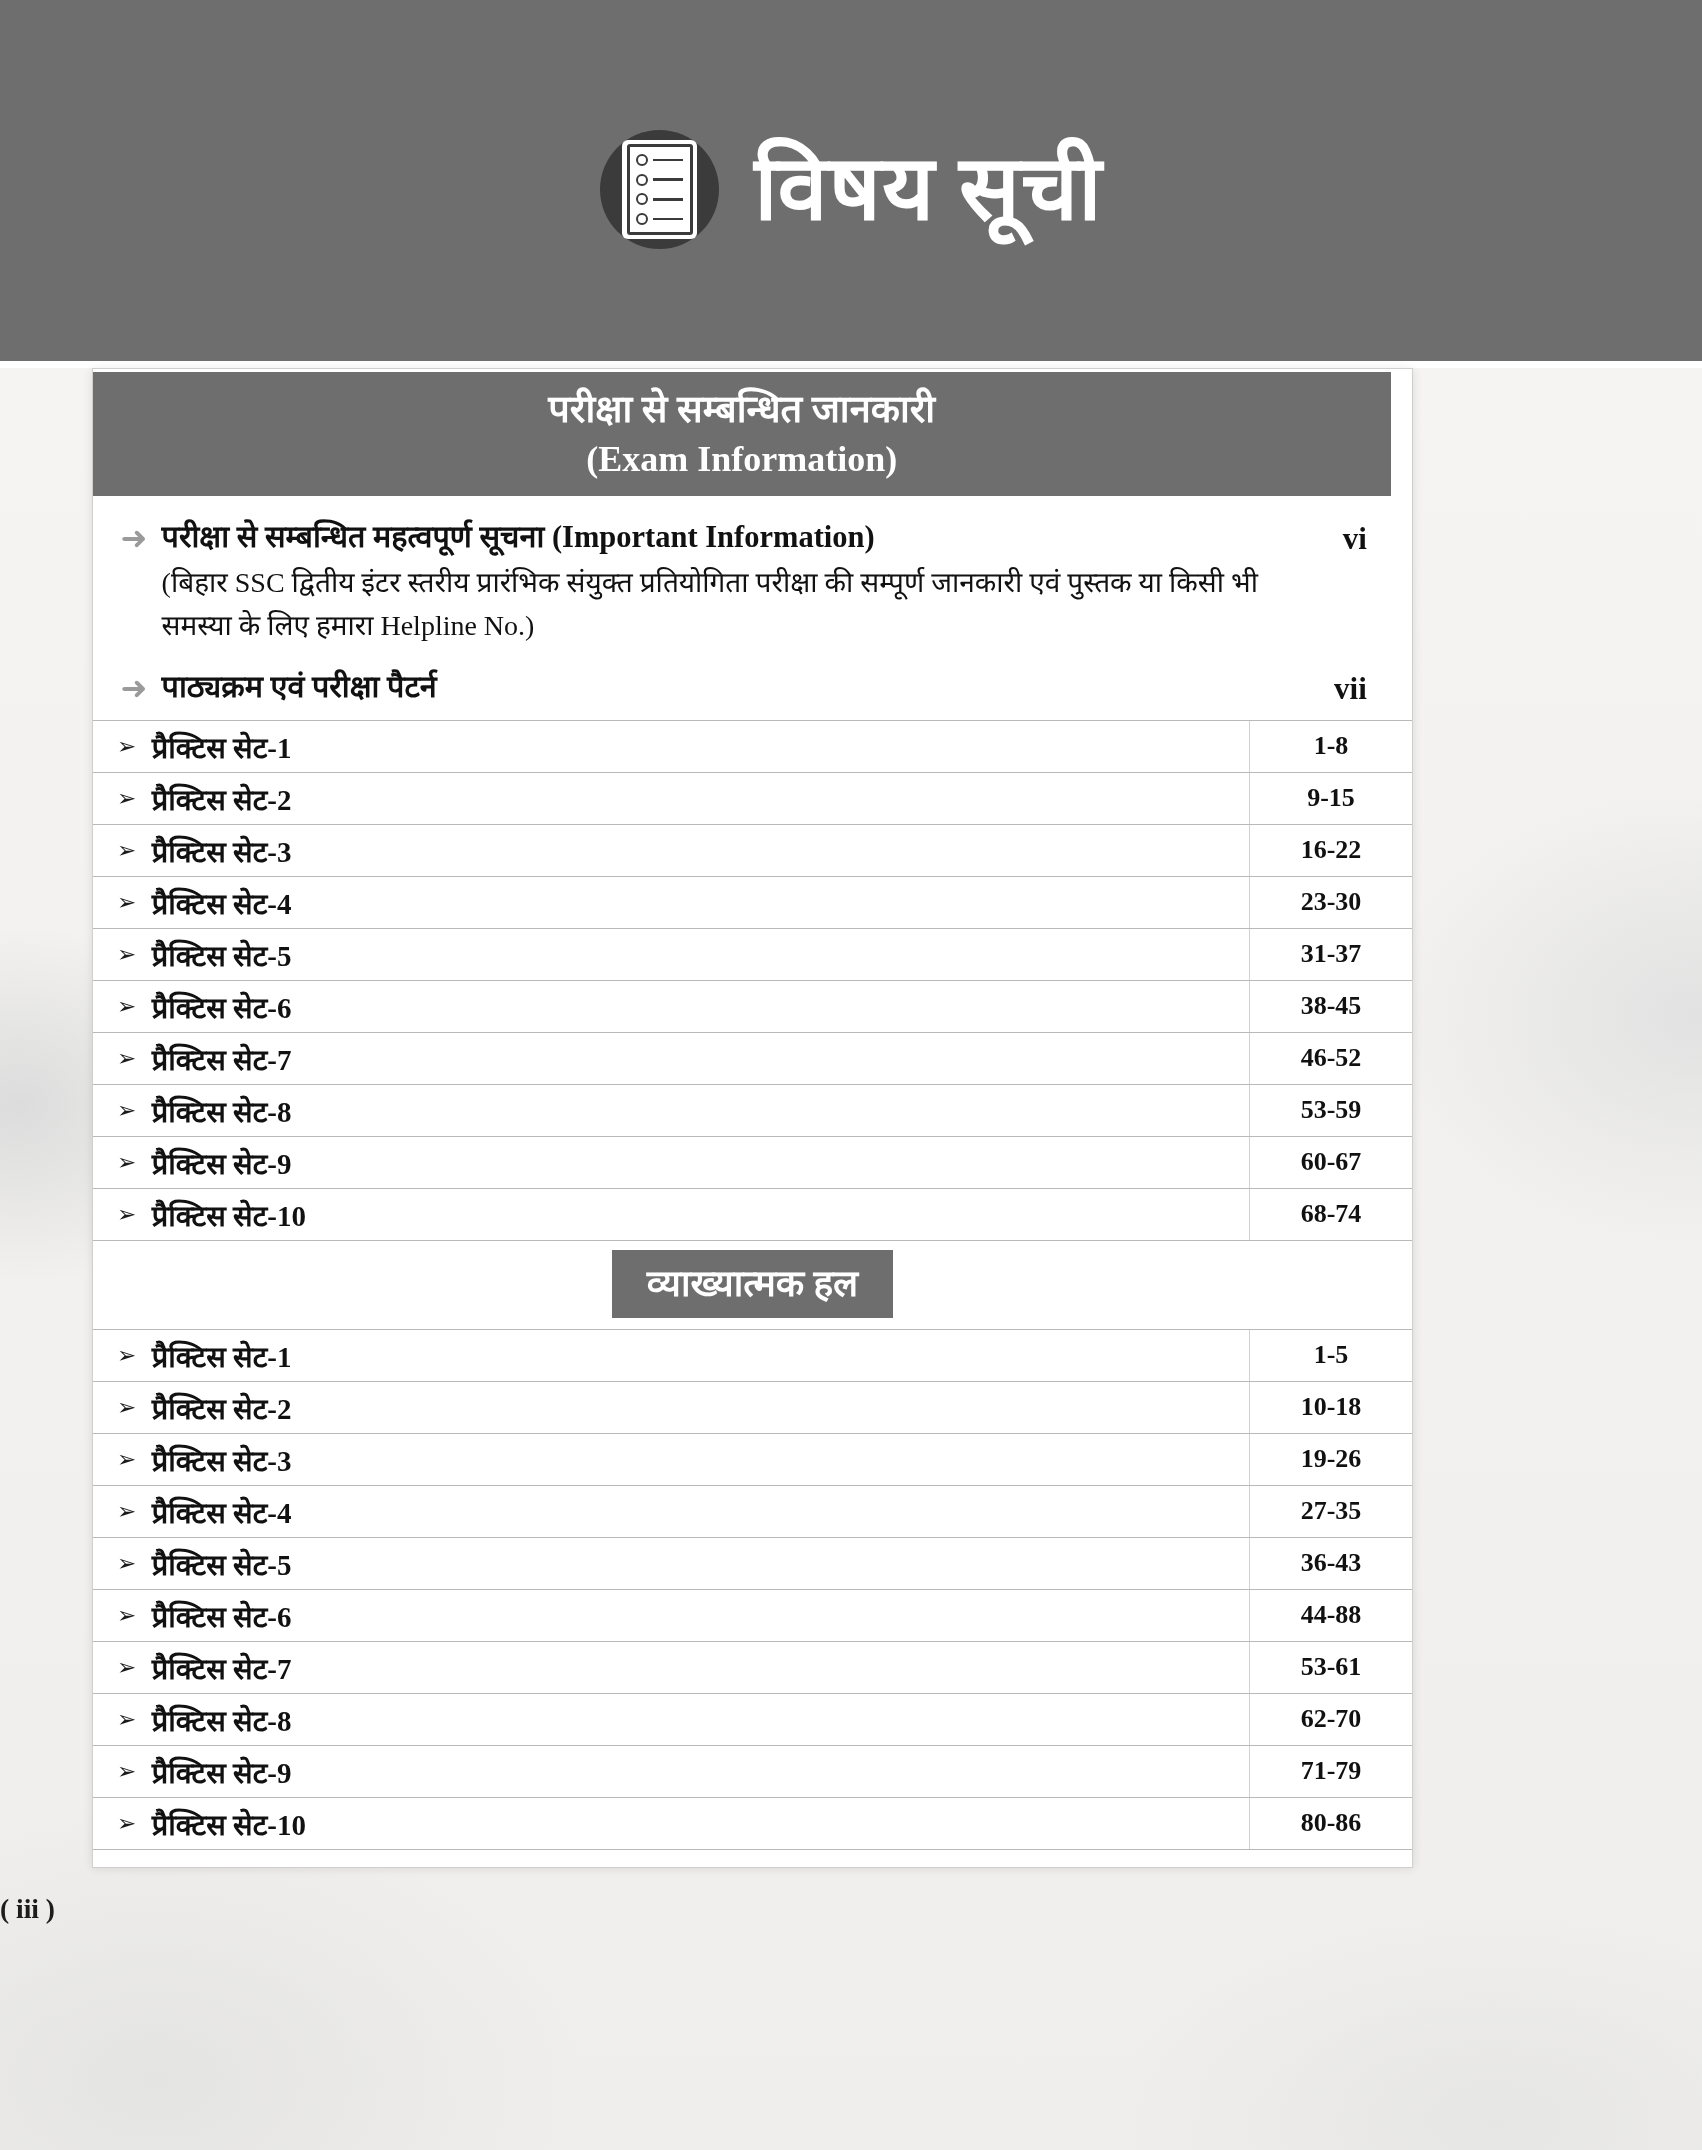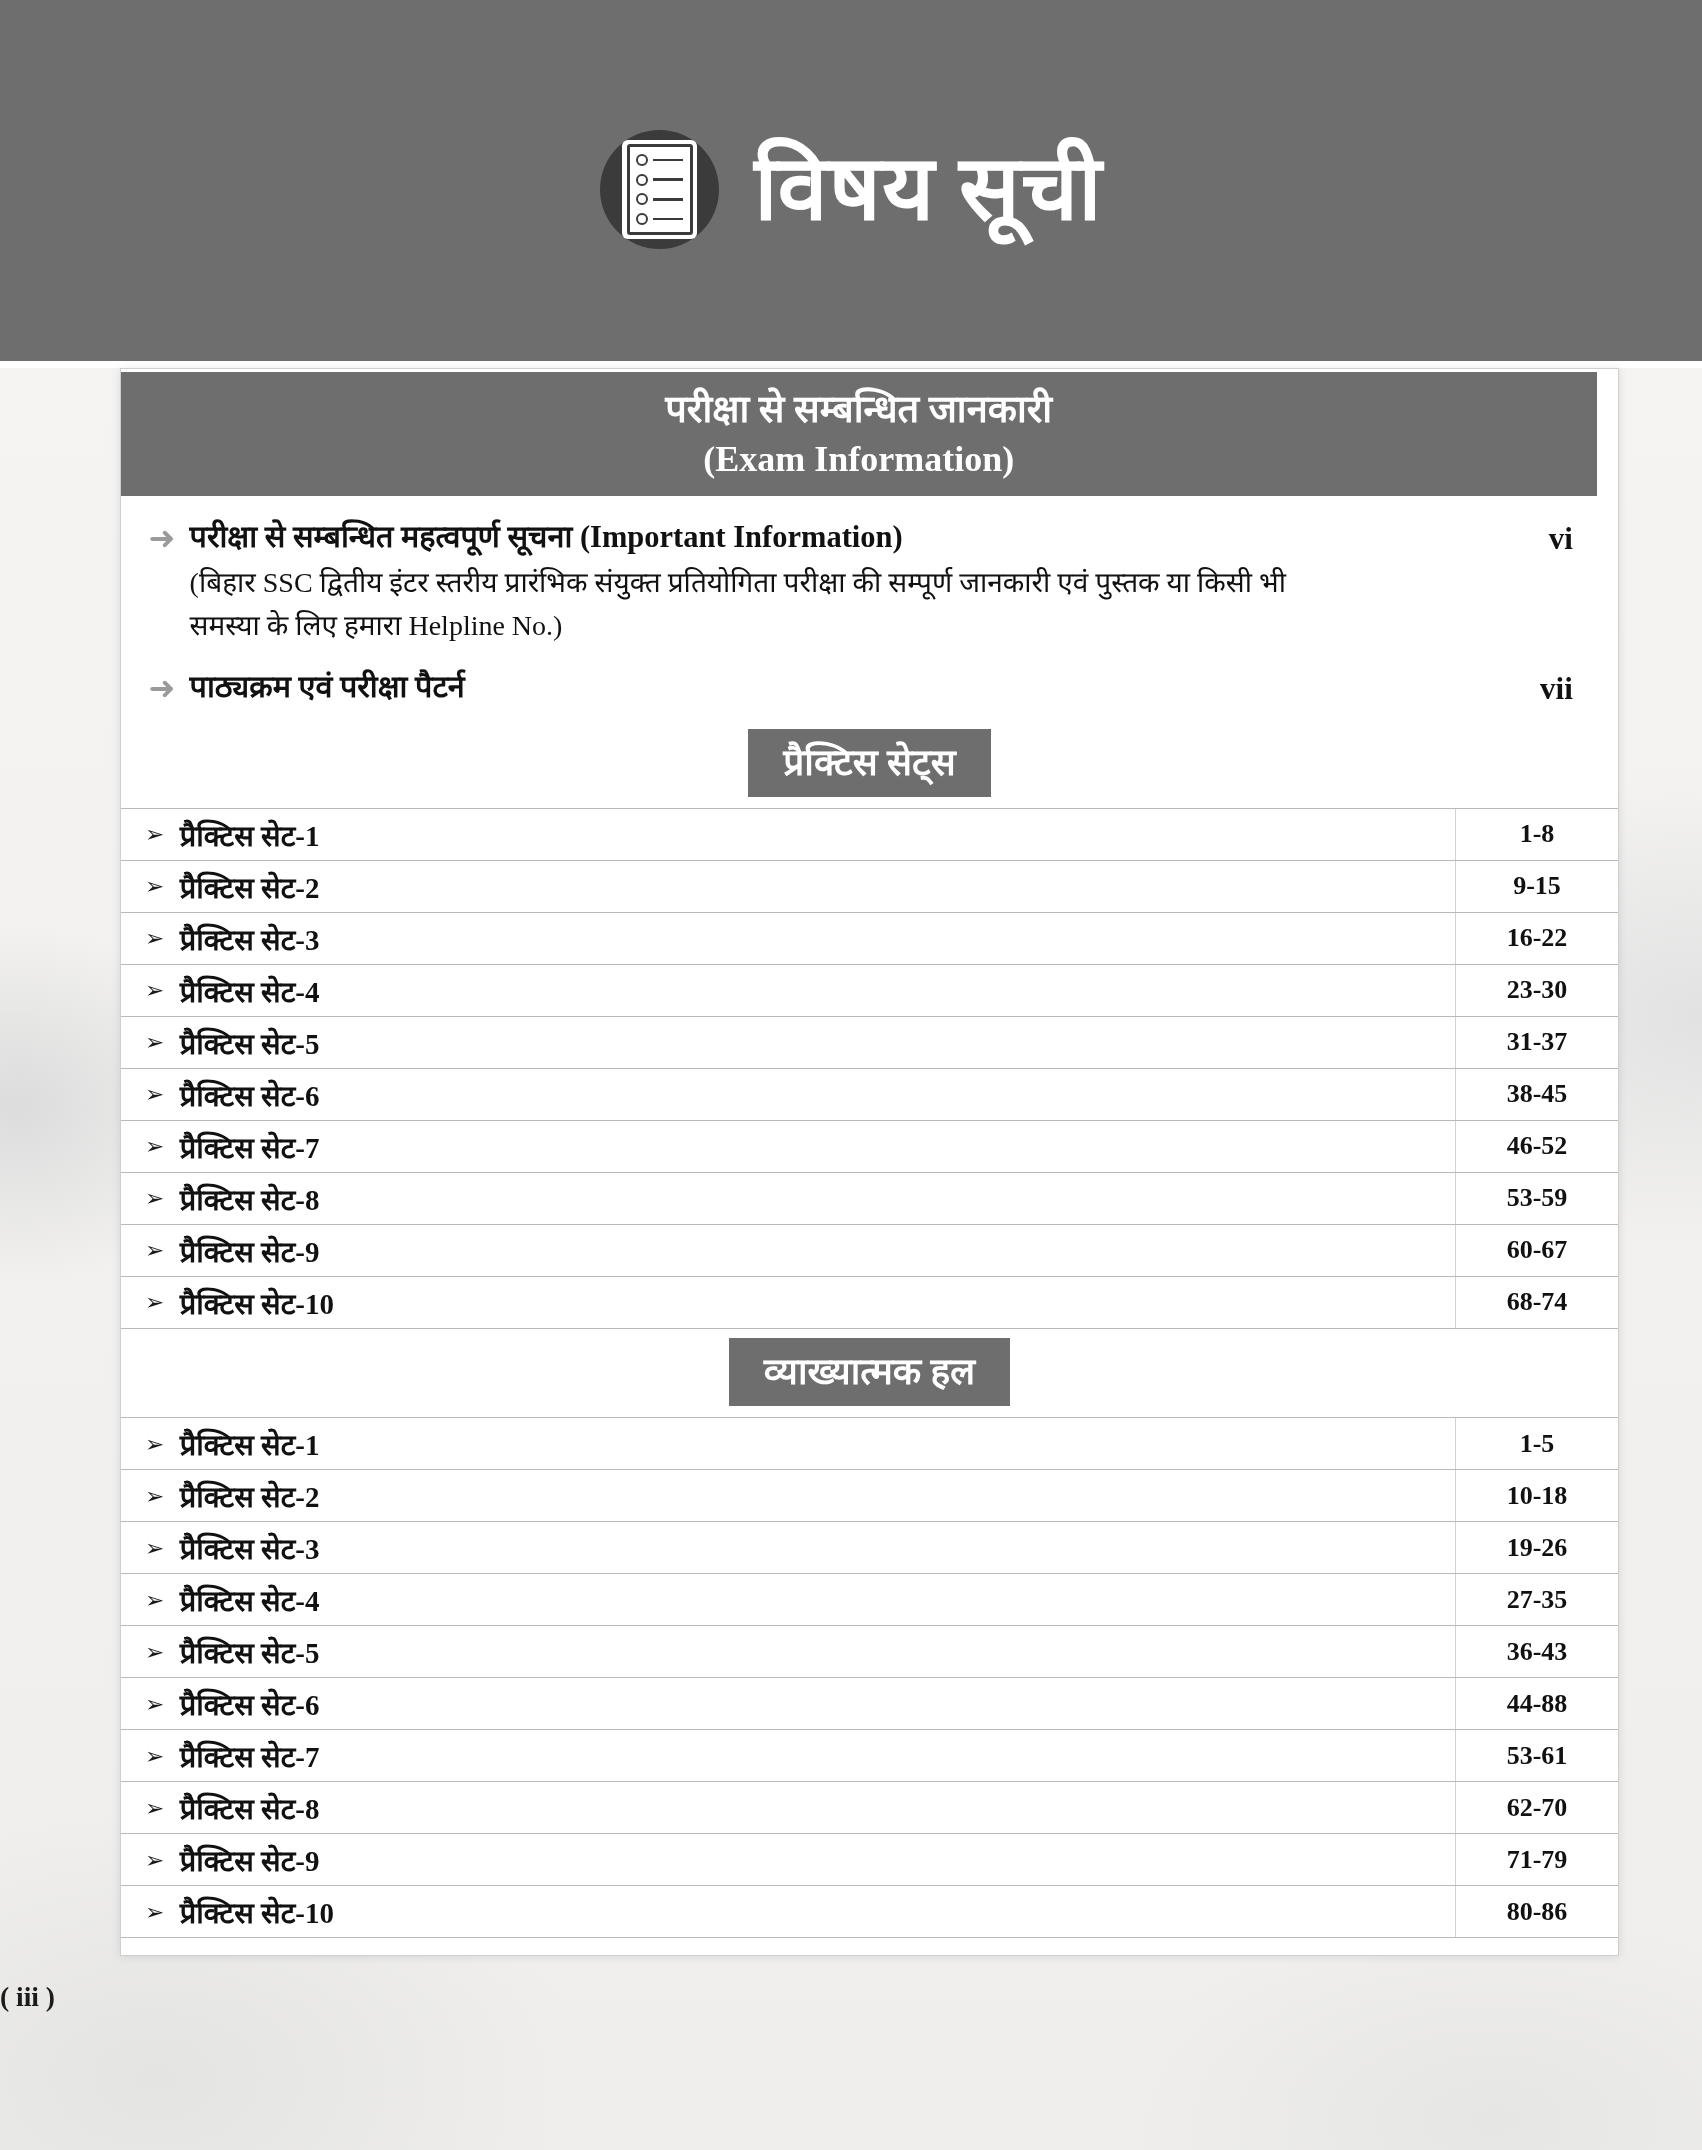--- a/index.html
+++ b/index.html
@@ -27,21 +27,21 @@
   .doc-inner{border:3.6px solid var(--icon_dark);border-radius:3px;padding:7.2px 6.6px;
     display:flex;flex-direction:column;gap:7.8px;width:47px}
   .li-row{display:flex;align-items:center;gap:5.4px}
   .li-dot{width:7.8px;height:7.8px;border:2.7px solid var(--icon_dark);border-radius:50%;flex:0 0 auto}
   .li-line{height:2.7px;background:var(--icon_dark);flex:1}
   .page-title{color:#fff;font-size:90px;font-weight:700;margin:0;line-height:1.05;letter-spacing:1.2px}
 
   .white-strip{height:7.2px;background:#ffffff}
 
   
-  .card{position:relative;margin-left:120px;width:1499px;background:var(--card_bg);
+  .card{position:relative;margin-left:92px;width:1321px;background:var(--card_bg);
     border:0.6px solid #cfcfcf;box-shadow:0 1.2px 9.6px rgba(0,0,0,.10);box-sizing:border-box;padding-bottom:16.7px}
 
   .exam-head{background:var(--banner_gray);color:#fff;text-align:center;
     margin:3px 21.5px 0 0;padding:14.3px 6px 15.5px}
   .exam-head .hi{font-size:38px;font-weight:700;line-height:1.25}
   .exam-head .en{font-size:36px;font-weight:700;line-height:1.2;margin-top:3.6px}
 
   .items{padding:21.5px 38px 12px 27.5px}
   .toc-item{display:flex;align-items:flex-start}
   .toc-item + .toc-item{margin-top:20.3px}
@@ -120,23 +120,20 @@
           <span class="arrow">➜</span>
           <div class="it-main">
             <div class="it-title">पाठ्यक्रम एवं परीक्षा पैटर्न</div>
           </div>
           <div class="it-page">vii</div>
         </div>
       </div>
 
     <div id="sections">
         <section class="set-section">
-          <div class="band">
-            <div class="band-box">प्रैक्टिस सेट्स</div>
-          </div>
           <div class="rows">
             <div class="toc-row">
               <div class="row-label">
                 <span class="tri">➢</span>
                 <span>प्रैक्टिस सेट-1</span>
               </div>
               <div class="row-pages">1-8</div>
             </div>
             <div class="toc-row">
               <div class="row-label">

